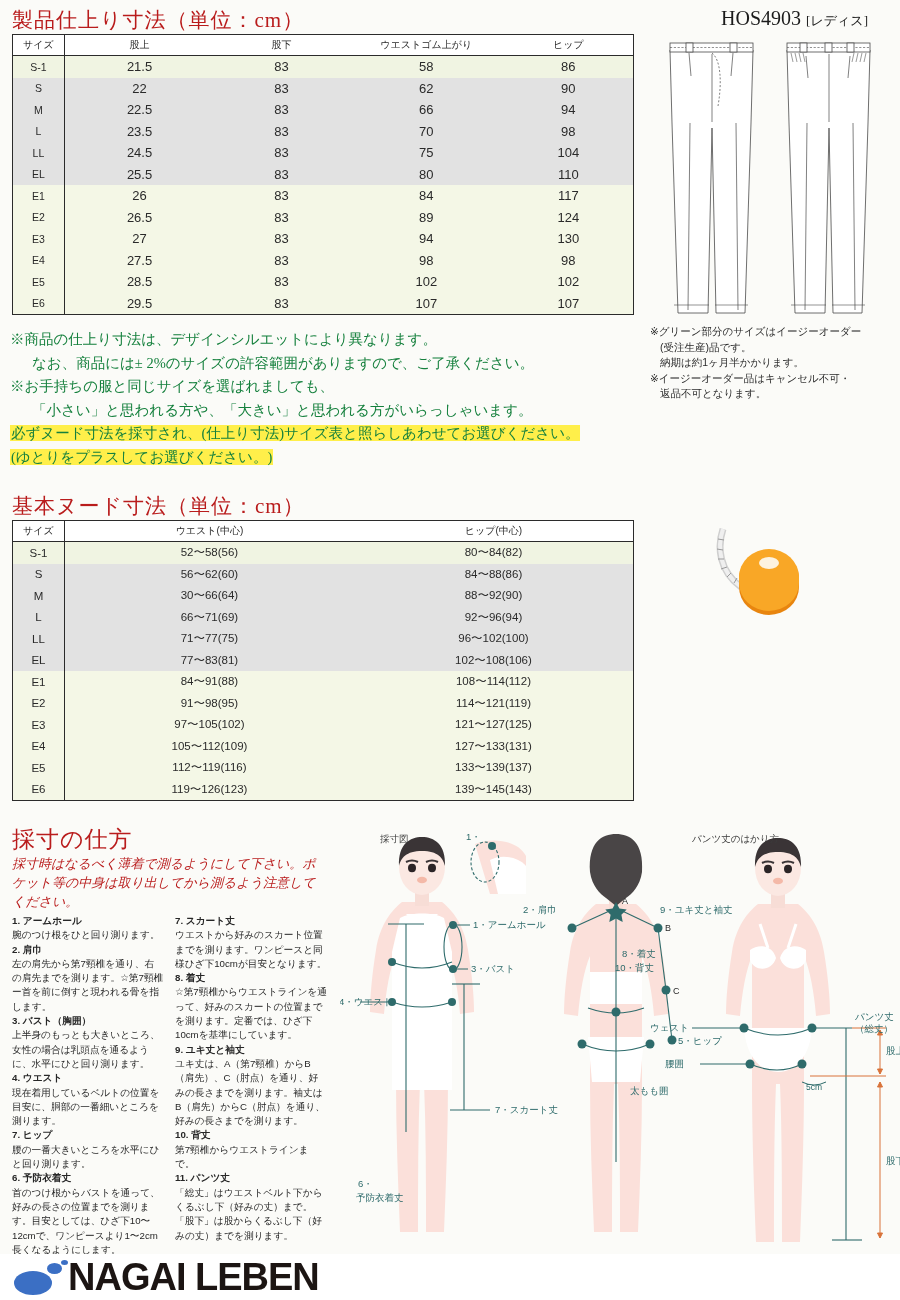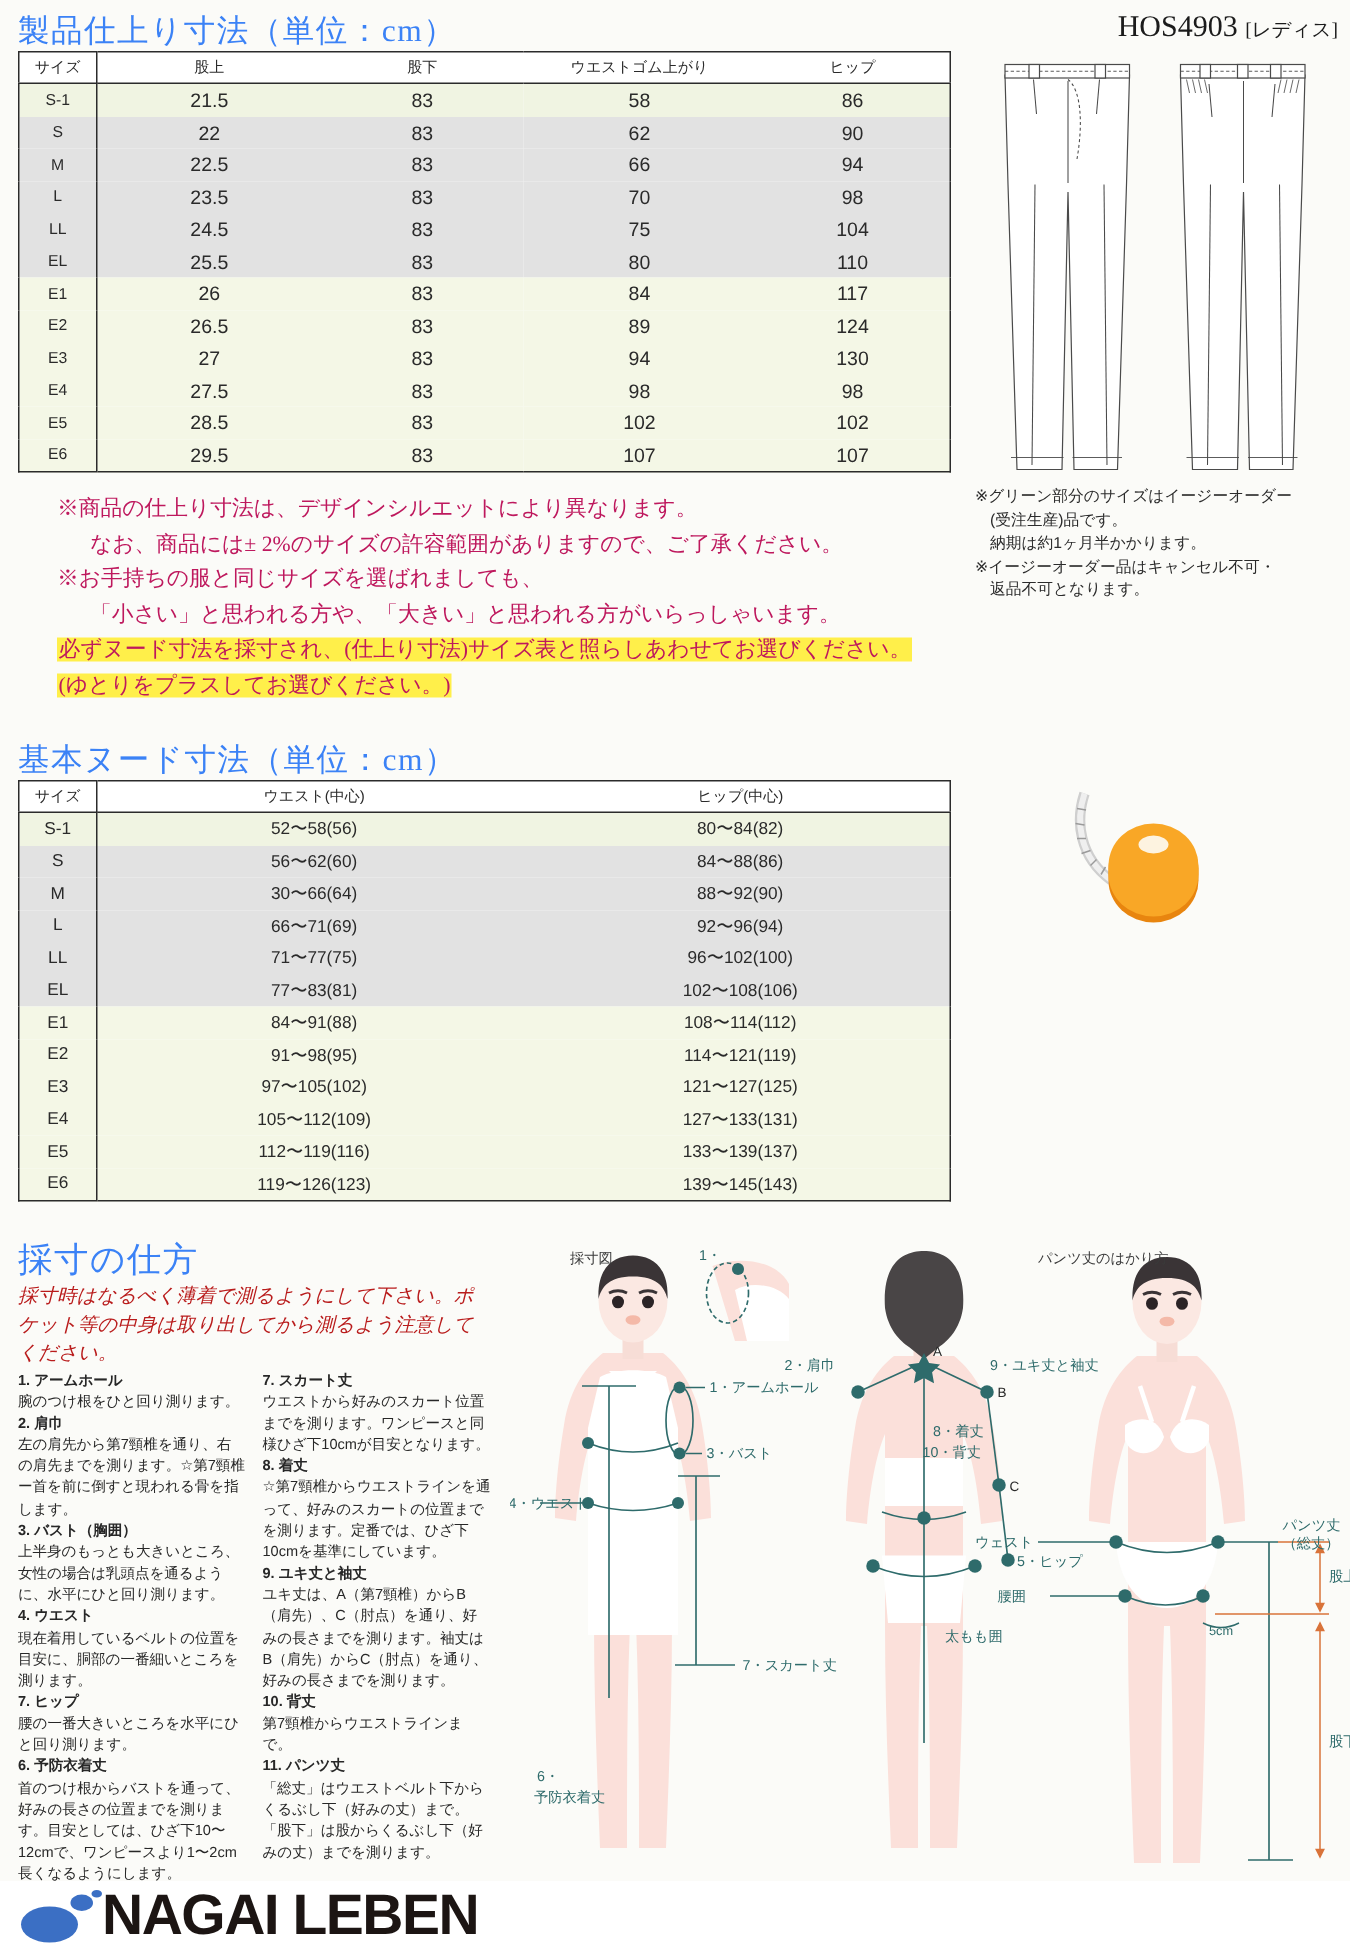--- a/index.html
+++ b/index.html
@@ -9,30 +9,30 @@
     font-family:"Liberation Sans","DejaVu Sans",sans-serif;
     color:#231f20;
     position:relative;
     overflow:hidden;
   }
   .page{position:relative;width:900px;height:1300px;}
 
   
   .sec-title{
     font-family:"Liberation Serif","DejaVu Serif",serif;
-    font-size:21px;letter-spacing:1px;color:#3b82f6;
+    font-size:21px;letter-spacing:1px;color:#b91c1c;
     font-weight:400;
     text-align:right;
   }
   #title1{position:absolute;left:12px;top:6px;}
   #title2{position:absolute;left:12px;top:492px;}
   #title3{position:absolute;left:12px;top:824px;font-size:23px;font-family:Liberation Mono, monospace;}
 
   #product-code{
-    position:absolute;right:8px;top:7px;
+    position:absolute;right:32px;top:7px;
     font-family:"Liberation Serif","DejaVu Serif",serif;
     font-size:20px;color:#1b1b1b;white-space:nowrap;
   }
   #product-code .cat{font-size:13px;}
 
   
   table.size-table{
     border-collapse:collapse;
     font-size:11px;
     background:#fff;
@@ -79,21 +79,21 @@
     border-left:1.6px solid #2b2b2b;border-right:1.6px solid #2b2b2b;}
   #table2 col.c0{width:52px;}
   #table2 col.c1{width:290px;}
   #table2 col.c2{width:280px;}
   #table2 tbody td{font-size:11.5px;}
 
   
   #notes-left{
     position:absolute;left:10px;top:328px;width:630px;
     font-family:"Liberation Serif","DejaVu Serif",serif;
-    font-size:14.5px;line-height:23.5px;color:#be185d;margin-left:28px;
+    font-size:14.5px;line-height:23.5px;color:#15803d;
   }
   #notes-left .ind{padding-left:22px;display:block;}
   .hl{background:#ffef4a;display:inline;padding:0 1px;}
 
   #notes-right{
     position:absolute;left:650px;top:324px;width:245px;
     font-size:10.5px;line-height:15.5px;color:#2b2b2b;
   }
   #notes-right .ind{padding-left:10px;display:block;}
 

